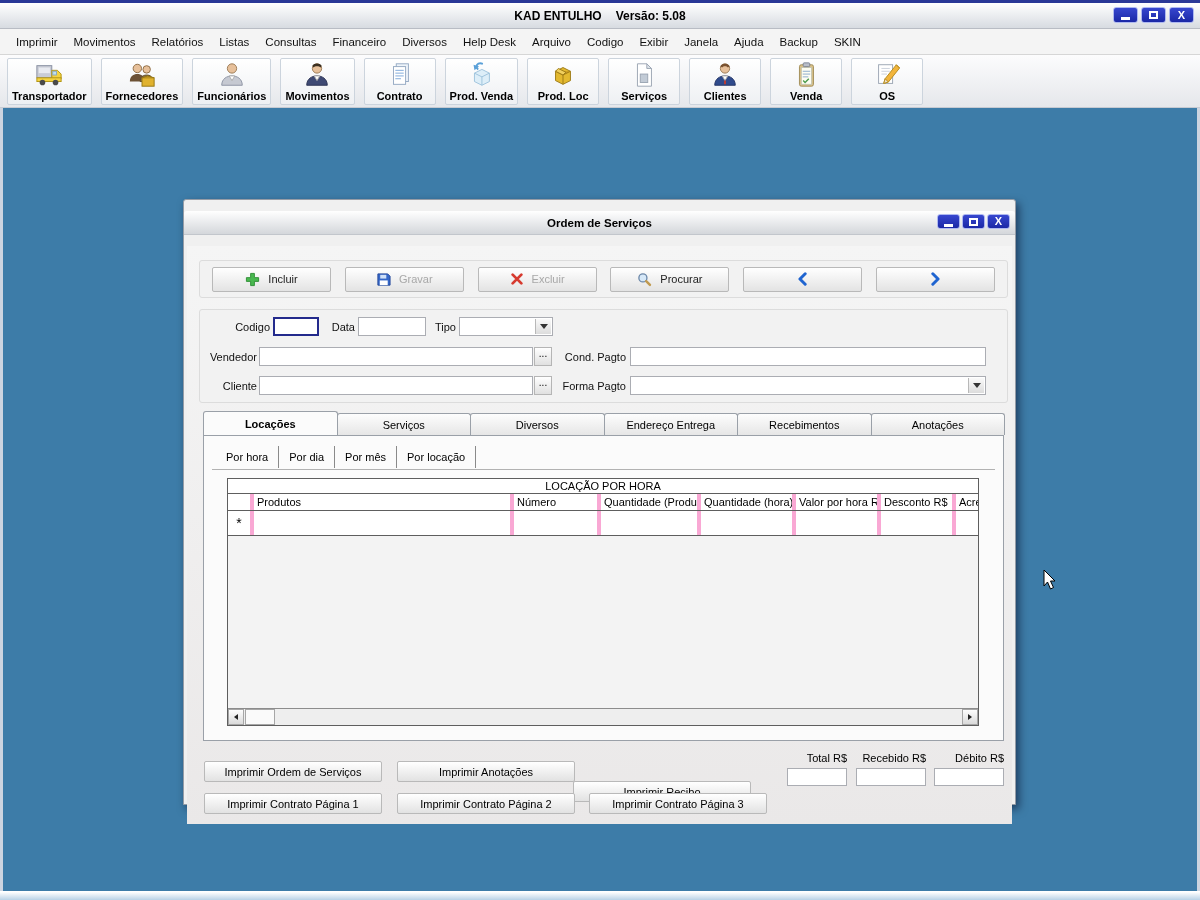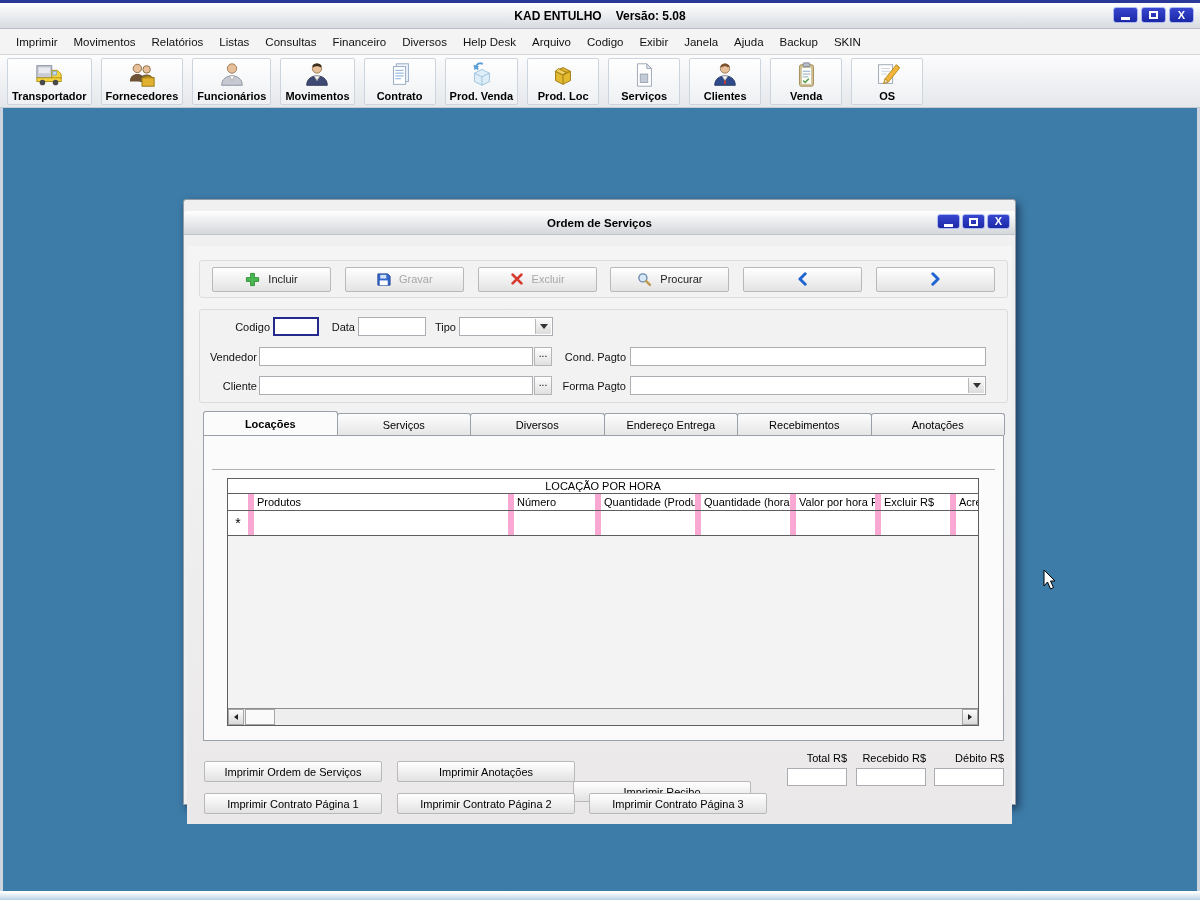--- a/index.html
+++ b/index.html
@@ -82,21 +82,21 @@
   .page { position:absolute; top:189px; left:16px; width:801px; height:306px;
     border:1px solid #9aa0a8; background:#fbfbfb; }
   .subtabs { position:absolute; top:10px; left:12px; height:22px; display:flex; font-size:11px; }
   .subtab { padding:0 10px; display:flex; align-items:center; border-right:1px solid #8a8a8a; color:#000; }
   .subtab-line { position:absolute; top:33px; left:8px; right:8px; border-top:1px solid #b2b2b2; }
 
   .grid { position:absolute; top:42px; left:23px; width:752px; height:248px;
     border:1px solid #5e5e5e; background:#fff; display:flex; flex-direction:column; font-size:11px; }
   .grid-title { height:15px; line-height:14px; text-align:center; border-bottom:1px solid #5e5e5e; background:#fff; }
   .grid-head { display:flex; height:17px; border-bottom:1px solid #5e5e5e; background:#fff; }
-  .gh, .gc { border-right:6px solid #f9a8d4; padding-left:3px; white-space:nowrap; overflow:hidden; }
+  .gh, .gc { border-right:4px solid #f9a8d4; padding-left:3px; white-space:nowrap; overflow:hidden; }
   .gh { line-height:16px; }
   .c0 { width:26px; padding-left:0; } .c1 { width:260px; } .c2 { width:87px; } .c3 { width:100px; }
   .c4 { width:95px; } .c5 { width:85px; } .c6 { width:75px; }
   .c7 { flex:1; border-right:none; }
   .grid-row { display:flex; height:25px; border-bottom:1px solid #5e5e5e; background:#fff; }
   .row-marker { text-align:center; font-size:14px; line-height:24px; padding:0; }
   .grid-fill { flex:1; background:#f3f3f3; }
   .grid-sb { height:17px; border-top:1px solid #8c8c8c; background:#eeeeee; display:flex; align-items:center; }
   .sb-btn { width:16px; height:16px; background:linear-gradient(#fdfdfd,#dadada); border:1px solid #a6a6a6;
     display:flex; align-items:center; justify-content:center; }
@@ -375,32 +375,38 @@
         <div class="tabs">
           <div class="tab active">Locações</div>
           <div class="tab">Serviços</div>
           <div class="tab">Diversos</div>
           <div class="tab">Endereço Entrega</div>
           <div class="tab">Recebimentos</div>
           <div class="tab">Anotações</div>
         </div>
 
         <div class="page">
+          <div class="subtabs">
+            <span class="subtab">Por hora</span>
+            <span class="subtab">Por dia</span>
+            <span class="subtab">Por mês</span>
+            <span class="subtab">Por locação</span>
+          </div>
           <div class="subtab-line"></div>
 
           <div class="grid">
             <div class="grid-title">LOCAÇÃO POR HORA</div>
             <div class="grid-head">
               <span class="gh c0"></span>
               <span class="gh c1">Produtos</span>
               <span class="gh c2">Número</span>
               <span class="gh c3">Quantidade (Produto)</span>
               <span class="gh c4">Quantidade (hora)</span>
               <span class="gh c5">Valor por hora R$</span>
-              <span class="gh c6">Excluir R$</span>
+              <span class="gh c6">Desconto R$</span>
               <span class="gh c7">Acrés</span>
             </div>
             <div class="grid-row">
               <span class="gc c0 row-marker">*</span>
               <span class="gc c1"></span>
               <span class="gc c2"></span>
               <span class="gc c3"></span>
               <span class="gc c4"></span>
               <span class="gc c5"></span>
               <span class="gc c6"></span>

